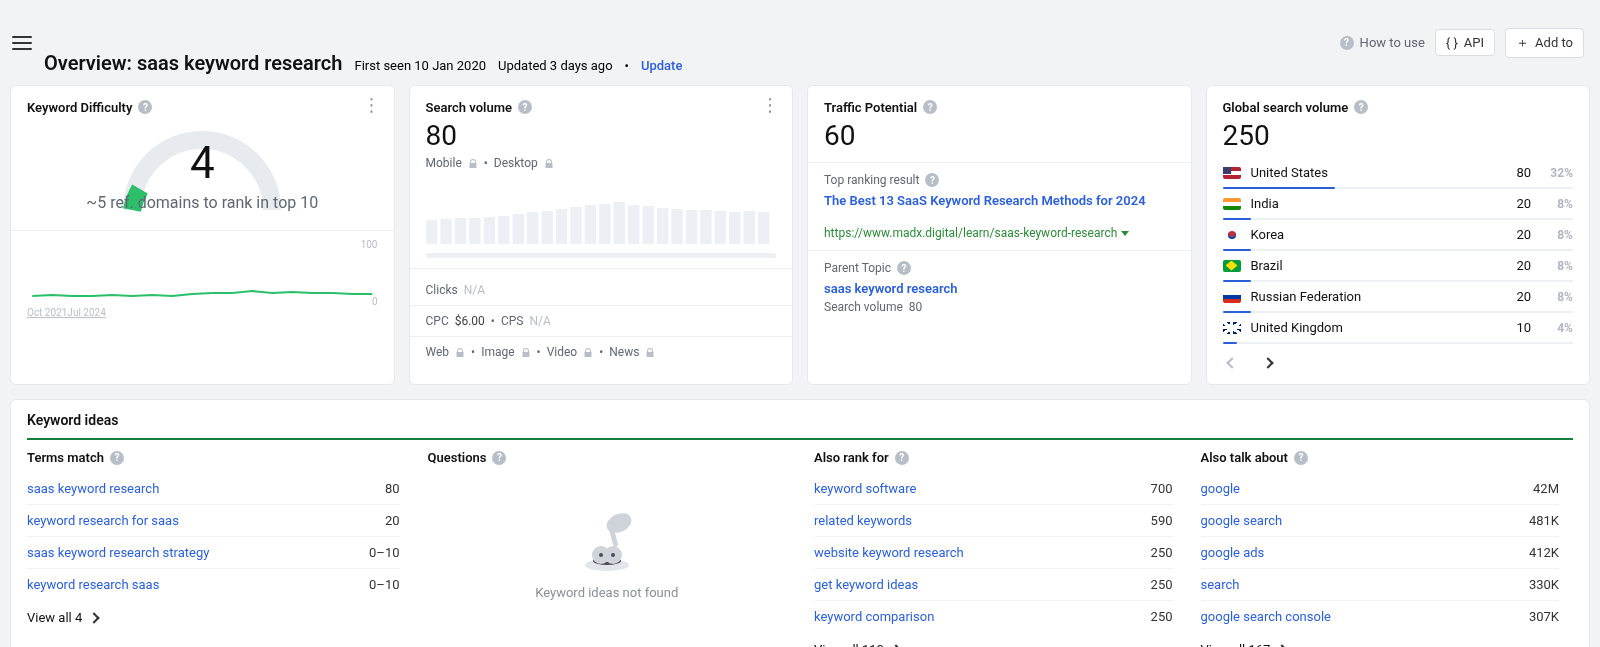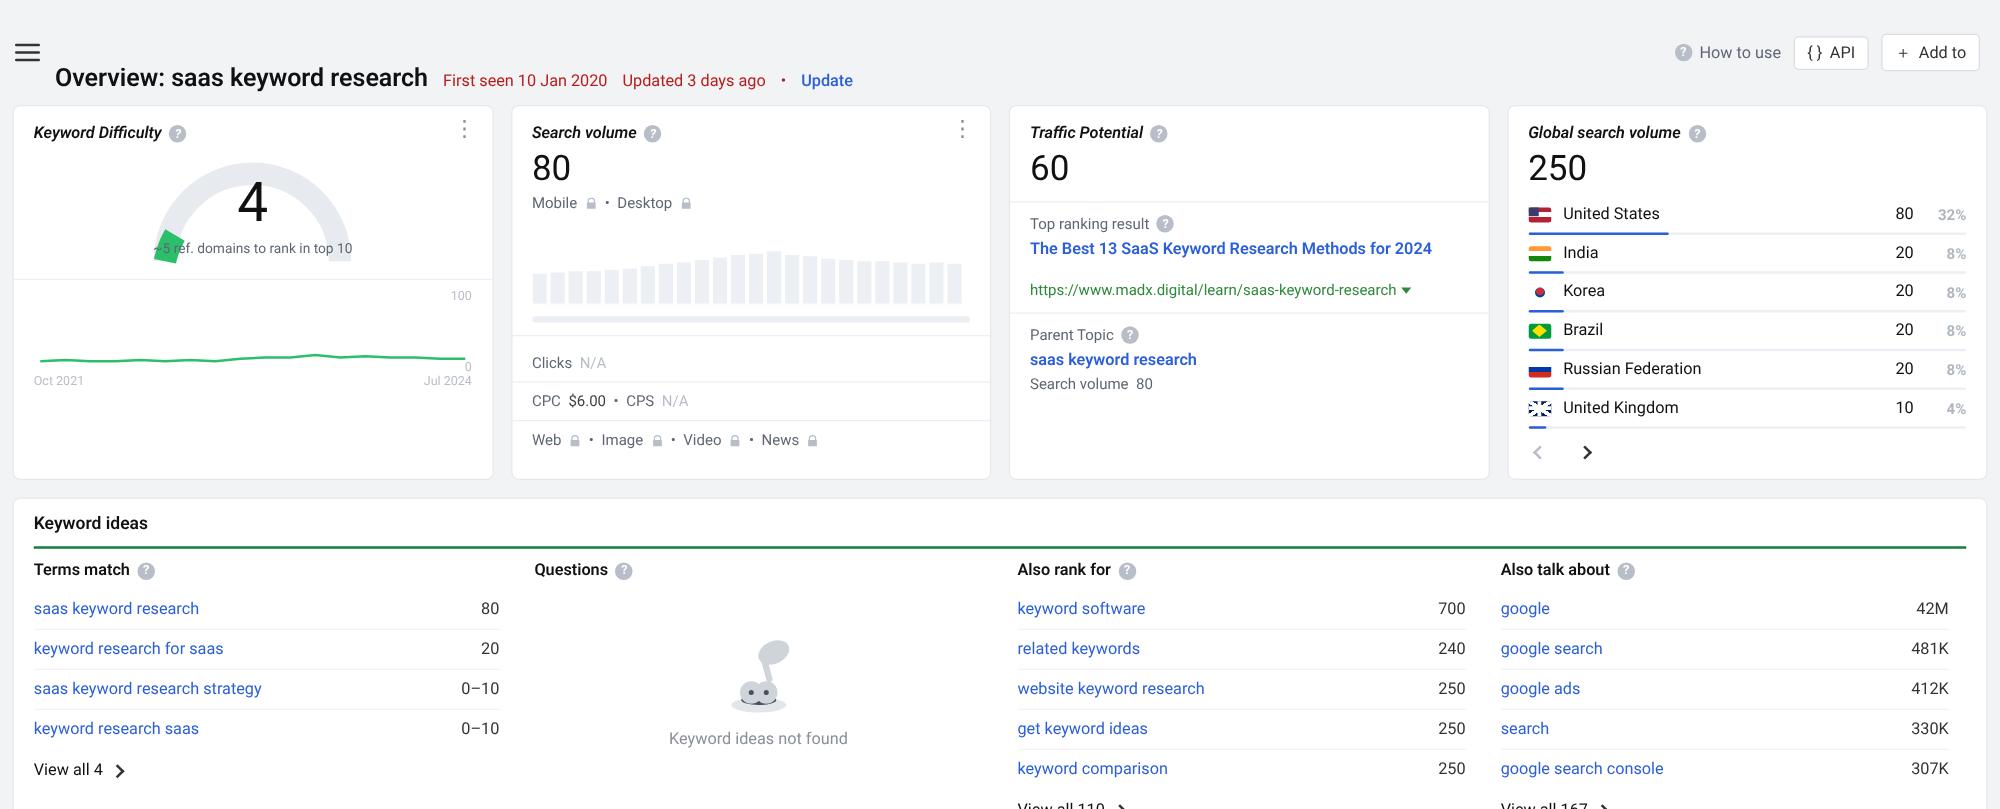--- a/index.html
+++ b/index.html
@@ -2,47 +2,47 @@
 <html><head>
 <meta charset="utf-8">
 <style>
   * { box-sizing: border-box; margin: 0; padding: 0; }
   body { font-family: -apple-system, BlinkMacSystemFont, "Segoe UI", Roboto, Helvetica, Arial, sans-serif; background: #f2f3f5; color: #111; font-size: 13px; width:1600px; }
   .topbar { display:flex; align-items:center; padding: 10px 16px 10px 8px; }
   .hamburger { width:28px; height:28px; display:flex; flex-direction:column; justify-content:center; gap:4px; cursor:pointer; padding:4px;}
   .hamburger span{ height:2px; background:#333; display:block; border-radius:1px;}
   .title-wrap { display:flex; align-items:baseline; gap:12px; flex:1; }
   .title { font-size:20px; font-weight:600; margin-left:8px;}
-  .meta { color:#b91c1c; font-size:13px;margin-top:48px; }
+  .meta { color:#000000; font-size:13px;margin-top:48px; }
   .update-link { color:#2b5fd9; font-weight:500; cursor:pointer;}
   .top-actions { display:flex; align-items:center; gap:10px; }
   .txt-btn { color:#5f6773; display:flex; align-items:center; gap:6px; cursor:pointer; font-size:13px;}
   .btn { border:1px solid #d9dde3; background:#fff; border-radius:4px; padding:5px 10px; display:flex; align-items:center; gap:6px; cursor:pointer; font-size:13px; color:#333;}
   .help-icon{ width:14px; height:14px; border-radius:50%; background:#b8bec8; color:#fff; font-size:10px; display:inline-flex; align-items:center; justify-content:center; font-weight:700;}
   .cards-row { display:grid; grid-template-columns: repeat(4, 1fr); gap:14px; padding:0 10px 14px 10px; }
   .card { background:#fff; border:1px solid #e5e8ed; border-radius:6px; padding:14px 16px 12px 16px; position:relative; }
-  .card-head { display:flex; align-items:flex-end; gap:6px; font-weight:600; font-size:13px; color:#111;font-style:italic;}
+  .card-head { display:flex; align-items:flex-start; gap:6px; font-weight:600; font-size:13px; color:#111;}
   .more-dots { position:absolute; top:12px; right:12px; cursor:pointer; color:#8a8f98; font-size:18px; line-height:14px; letter-spacing:1px;}
   .big-num { font-size:28px; font-weight:400; margin-top:4px;}
   .subrow { color:#5f6773; font-size:12px; display:flex; align-items:center; gap:6px; margin-top:4px;}
   .lock-icon { width:10px; height:10px; display:inline-block; }
   .lock-icon svg{ width:10px; height:10px; fill:#b8bec8;}
   .sep-h { height:1px; background:#ebeef2; margin:10px -16px;}
   .kv-line { color:#5f6773; font-size:12px; padding:4px 0; display:flex; align-items:center; gap:6px;}
   .kv-line .v{ color:#404040;}
   .na { color:#b8bec8;}
   .link { color:#2b5fd9; cursor:pointer; }
   .linkg { color:#2e8a3a; font-size:12px; cursor:pointer; display:inline-flex; align-items:center; gap:4px;margin-top:14px;}
   .subhead { font-size:12px; color:#5f6773; display:flex; align-items:center; gap:6px;}
   .difficulty-center{ text-align:center; margin-top:4px;}
   .difficulty-center .val{ font-size:44px; font-weight:400;}
   .difficulty-center .lab{ font-size:14px; font-weight:600; margin-top:-4px;}
-  .difficulty-center .note{ font-size:11px; color:#5f6773; margin-top:4px;}
+  .difficulty-center .note{ font-size:16px; color:#5f6773; margin-top:4px;}
   .arc-svg{ width:180px; height:100px; margin:0 auto; display:block;}
-  .spark-axis{ display:flex; justify-content:space-between; font-size:10px; color:#b8bec8; margin-top:2px;}
+  .spark-axis{ display:flex; justify-content:flex-start; font-size:10px; color:#b8bec8; margin-top:2px;text-decoration:underline;}
   .bars-svg{ width:100%; height:60px; margin-top:14px;}
   .bar{ fill:#eceff3;}
   .thin-bar{ height:5px; background:#eceff3; border-radius:2px; margin-top:6px;}
   .country-row{ display:flex; align-items:center; gap:10px; padding:7px 0 3px 0; border-bottom:0; position:relative;}
   .country-row .flag{ width:18px; height:12px; border-radius:2px; display:inline-block;}
   .country-row .name{ flex:1; font-size:13px;}
   .country-row .val{ width:34px; text-align:right; font-size:13px;}
   .country-row .pct{ width:32px; text-align:right; color:#b0b6c0; font-size:12px;font-weight:bold;}
   .country-bar-track{ height:2px; background:#eceff3; margin-top:4px; border-radius:1px; position:relative;}
   .country-bar-fill{ height:2px; background:#2b5fd9; border-radius:1px;}
@@ -400,21 +400,21 @@
         <span>Also rank for</span>
         <span class="help-icon">?</span>
       </div>
       <div id="also-rank-list">
     <div class="kw-row">
       <a class="link">keyword software</a>
       <span class="val">700</span>
     </div>
     <div class="kw-row">
       <a class="link">related keywords</a>
-      <span class="val">240</span>
+      <span class="val">590</span>
     </div>
     <div class="kw-row">
       <a class="link">website keyword research</a>
       <span class="val">250</span>
     </div>
     <div class="kw-row">
       <a class="link">get keyword ideas</a>
       <span class="val">250</span>
     </div>
     <div class="kw-row">

